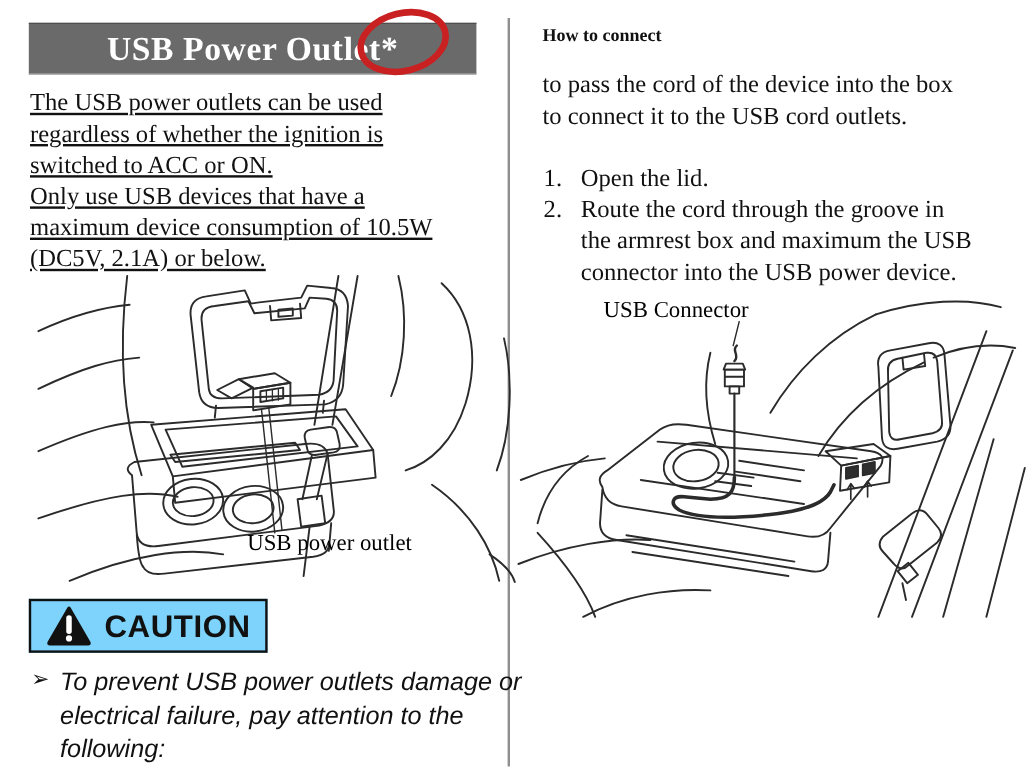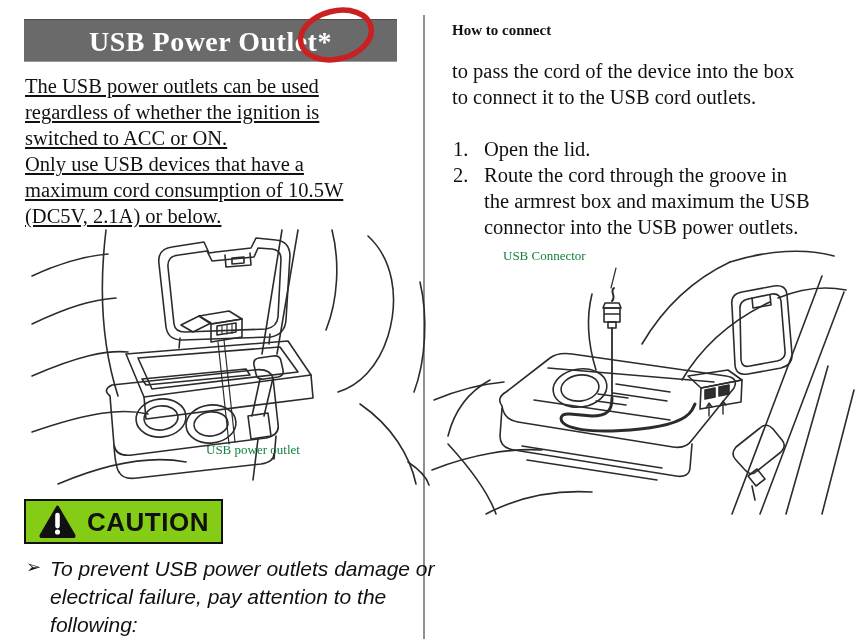--- a/index.html
+++ b/index.html
@@ -14,26 +14,26 @@
     background:#6a6a6a;border-top:1px solid #4e4e4e;border-bottom:1px solid #9a9a9a;
     color:#ffffff;text-align:center;line-height:43px;
     font-weight:bold;font-size:28px;letter-spacing:.5px;box-sizing:border-box;
   }
   .red-annot{position:absolute;left:288px;top:2px;width:104px;height:66px;z-index:3;}
   .intro{position:absolute;left:25px;top:73px;width:388px;font-size:20.5px;line-height:26px;text-decoration:underline;}
   .fig{position:absolute;}
   .fig-left{left:30px;top:228px;width:400px;height:258px;}
   .fig-right{left:430px;top:248px;width:425px;height:270px;}
   .fig svg{position:absolute;left:0;top:0;}
-  .fig-label{position:absolute;font-size:13px;white-space:nowrap;color:#15803d;}
+  .fig-label{position:absolute;font-size:19px;white-space:nowrap;color:#000000;}
   .lbl-left{left:176px;top:214px;}
   .lbl-right{left:73px;top:0px;}
   .caution-box{
     position:absolute;left:24px;top:499px;width:199px;height:45px;
-    border:2.5px solid #111;background:#84cc16;box-sizing:border-box;
+    border:2.5px solid #111;background:#7dd3fc;box-sizing:border-box;
     display:flex;align-items:center;padding-left:13px;gap:11px;
   }
   .caution-text{
     font-family:"Liberation Sans", sans-serif;font-weight:800;font-size:26px;
     letter-spacing:.5px;color:#111;line-height:1;
   }
   .note{
     position:absolute;left:24px;top:555px;width:402px;display:flex;
     font-family:"Liberation Sans", sans-serif;font-style:italic;font-size:21px;line-height:28px;
   }
@@ -66,21 +66,21 @@
 
   <svg class="red-annot" viewBox="0 0 104 66" aria-hidden="true">
     <ellipse cx="48" cy="33" rx="36" ry="24" transform="rotate(-14 48 33)" fill="none" stroke="#c92121" stroke-width="5.5"></ellipse>
   </svg>
 
   <div class="intro">
     <div class="tline">The USB power outlets can be used</div>
     <div class="tline">regardless of whether the ignition is</div>
     <div class="tline">switched to ACC or ON.</div>
     <div class="tline">Only use USB devices that have a</div>
-    <div class="tline">maximum cord consumption of 10.5W</div>
+    <div class="tline">maximum device consumption of 10.5W</div>
     <div class="tline">(DC5V, 2.1A) or below.</div>
   </div>
 
   <figure class="fig fig-left" style="margin:0;">
     <svg width="400" height="258" viewBox="0 0 400 258">
       <g stroke="#2b2b2b" stroke-width="1.6" fill="none" stroke-linecap="round" stroke-linejoin="round">
 
         <path d="M76,2 C70,52 70,112 88,168"></path>
         <path d="M2,48 C32,34 56,28 78,26"></path>
         <path d="M2,96 C40,78 62,72 86,70"></path>
@@ -165,21 +165,21 @@
       <span class="num">1.</span>
       <div>
         <div class="tline">Open the lid.</div>
       </div>
     </div>
     <div class="li">
       <span class="num">2.</span>
       <div>
         <div class="tline">Route the cord through the groove in</div>
         <div class="tline">the armrest box and maximum the USB</div>
-        <div class="tline">connector into the USB power outlets.</div>
+        <div class="tline">connector into the USB power device.</div>
       </div>
     </div>
   </div>
 
   <figure class="fig fig-right" style="margin:0;">
     <svg width="425" height="270" viewBox="0 0 425 270">
       <g stroke="#2b2b2b" stroke-width="1.6" fill="none" stroke-linecap="round" stroke-linejoin="round">
 
         <path d="M212,96 C232,62 262,32 300,14"></path>
         <path d="M252,132 C272,98 302,72 340,54"></path>

